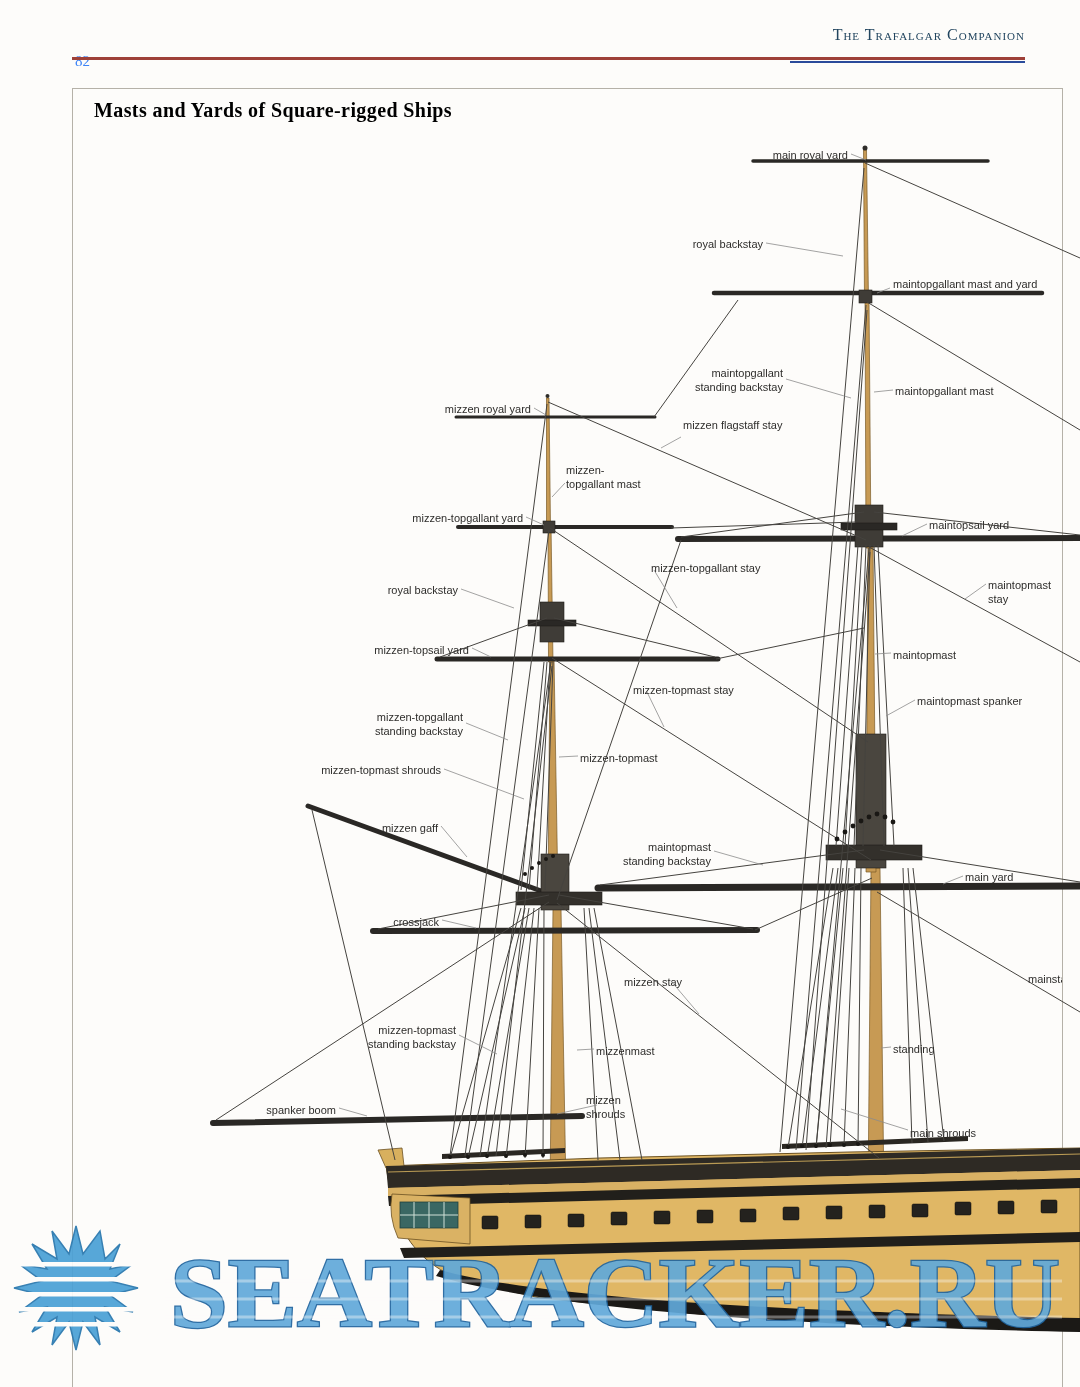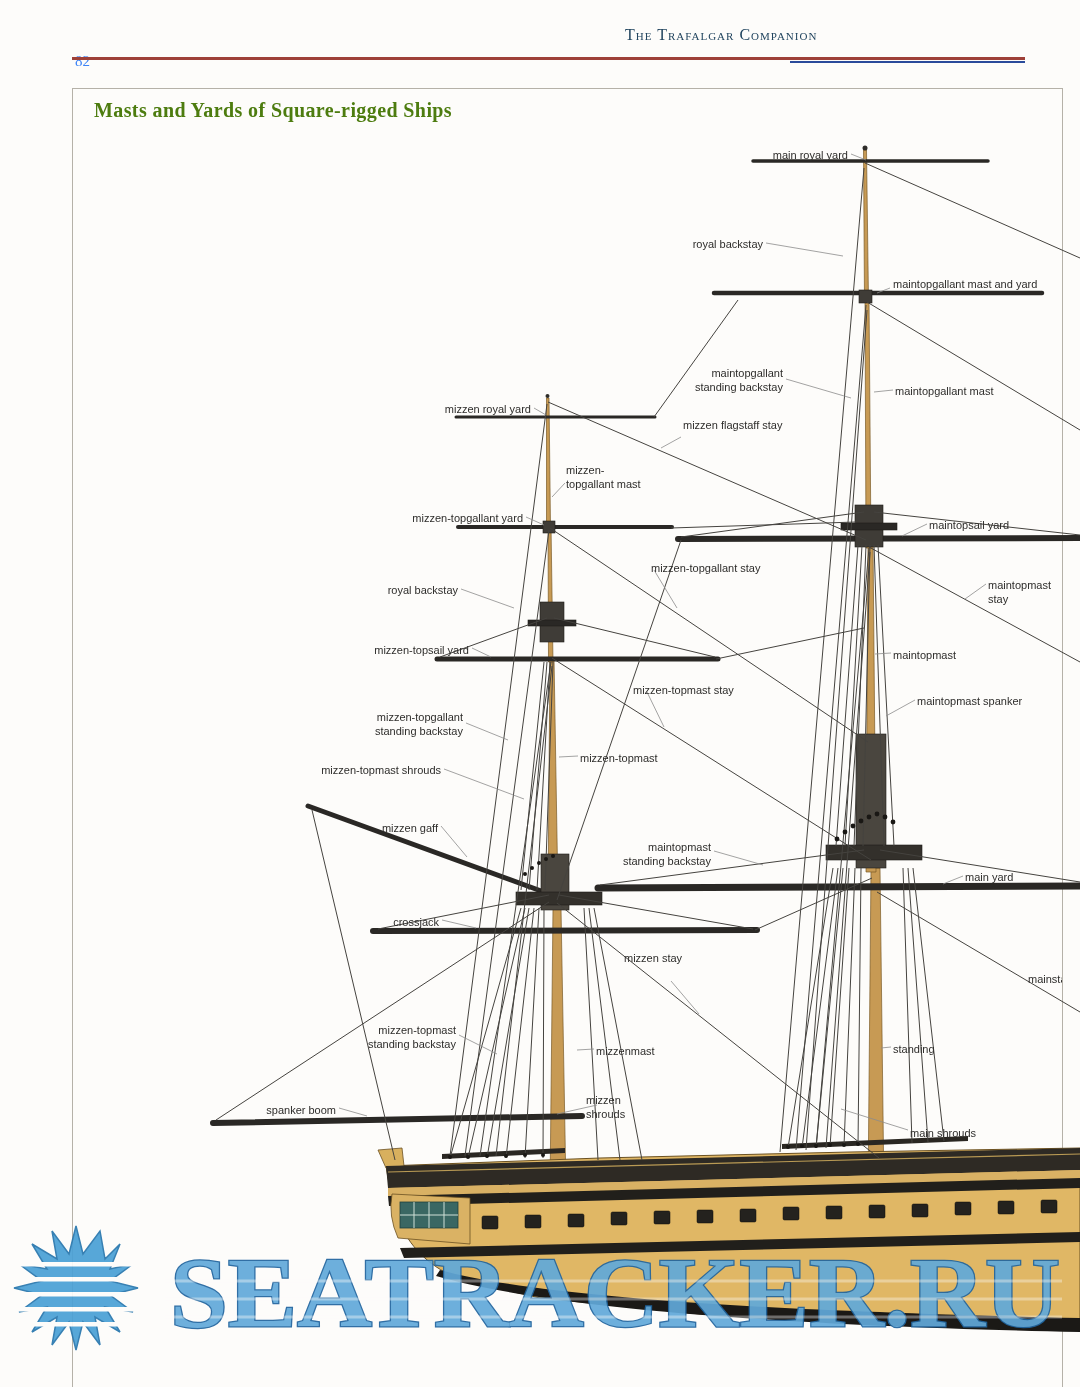--- a/index.html
+++ b/index.html
@@ -4,32 +4,32 @@
 <style>
   html,body{margin:0;padding:0;}
   body{
     width:1080px;height:1387px;position:relative;overflow:hidden;
     background:#fdfcfa;
     font-family:"Liberation Sans",sans-serif;
   }
   
   .page-num{position:absolute;left:75px;top:28px;font:15px "Liberation Serif",serif;color:#3b82f6;margin-top:25px;}
   .running-header{
-    position:absolute;right:55px;top:26px;width:400px;text-align:left;
+    position:absolute;right:55px;top:26px;width:400px;text-align:right;
     font-family:"Liberation Serif",serif;font-size:16px;font-variant:small-caps;
     letter-spacing:1px;color:#22455f;
   }
   .rule-red{position:absolute;left:72px;top:57px;width:953px;height:3px;background:#9e4038;}
   .rule-blue{position:absolute;left:790px;top:61px;width:235px;height:2px;background:#2a4b9b;}
   
   .figure-box{position:absolute;left:72px;top:88px;width:989px;height:1298px;border:1px solid #b5b1a8;border-bottom:none;background:transparent;z-index:1;}
   .figure-title{
     position:absolute;left:94px;top:99px;margin:0;z-index:4;
     font-family:"Liberation Serif",serif;font-size:20px;font-weight:600;
-    letter-spacing:.4px;color:#4d7c0f;
+    letter-spacing:.4px;color:#000000;
   }
   .diagram-svg{position:absolute;left:0;top:0;z-index:2;pointer-events:none;}
   
   .labels-layer{position:absolute;left:0;top:0;width:1062px;height:1387px;overflow:hidden;z-index:3;pointer-events:none;}
   .lbl{position:absolute;font:11px/1.28 "Liberation Sans",sans-serif;color:#2e2d2b;white-space:pre-line;}
   .ra{text-align:right;}
   .ca{text-align:left;}
   
   .watermark-svg{position:absolute;left:0;top:0;z-index:6;pointer-events:none;}
 </style>
@@ -280,21 +280,21 @@
   <div class="lbl" style="left:917px;top:694px">maintopmast spanker</div>
   <div class="lbl ra" style="right:599px;top:710px">mizzen-topgallant
 standing backstay</div>
   <div class="lbl" style="left:580px;top:751px">mizzen-topmast</div>
   <div class="lbl ra" style="right:621px;top:763px">mizzen-topmast shrouds</div>
   <div class="lbl ra" style="right:624px;top:821px">mizzen gaff</div>
   <div class="lbl ra" style="right:351px;top:840px">maintopmast
 standing backstay</div>
   <div class="lbl" style="left:965px;top:870px">main yard</div>
   <div class="lbl ra" style="right:623px;top:915px">crossjack</div>
-  <div class="lbl" style="left:624px;top:951px">mizzen stay</div>
+  <div class="lbl" style="left:624px;top:975px">mizzen stay</div>
   <div class="lbl" style="left:1028px;top:972px">mainstay</div>
   <div class="lbl ra" style="right:606px;top:1023px">mizzen-topmast
 standing backstay</div>
   <div class="lbl" style="left:596px;top:1044px">mizzenmast</div>
   <div class="lbl" style="left:893px;top:1042px">standing</div>
   <div class="lbl ra" style="right:726px;top:1103px">spanker boom</div>
   <div class="lbl ca" style="left:586px;top:1093px;width:64px">mizzen
 shrouds</div>
   <div class="lbl" style="left:910px;top:1126px">main shrouds</div>
 </div>

